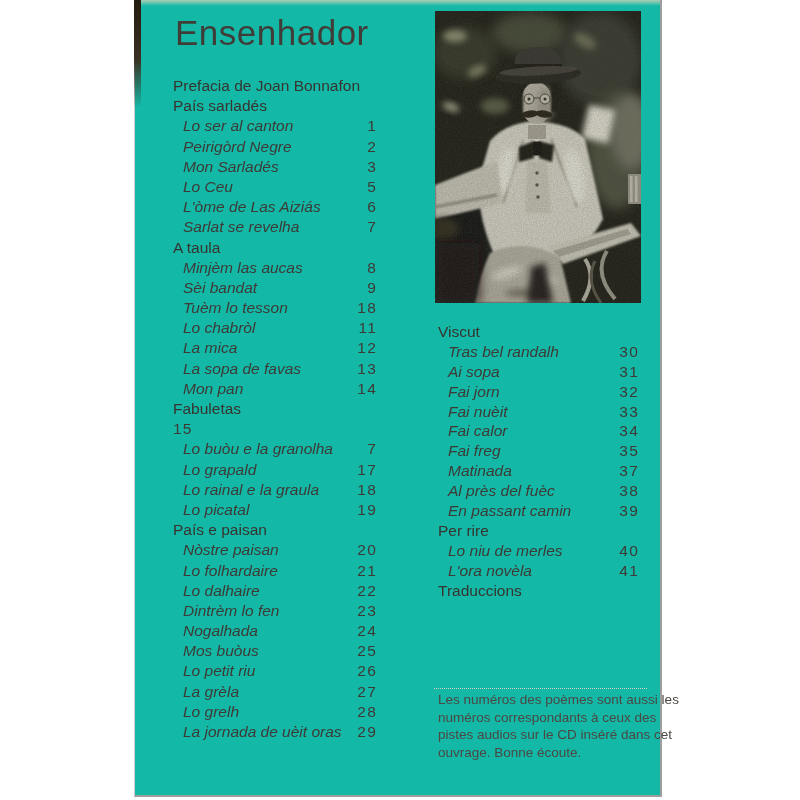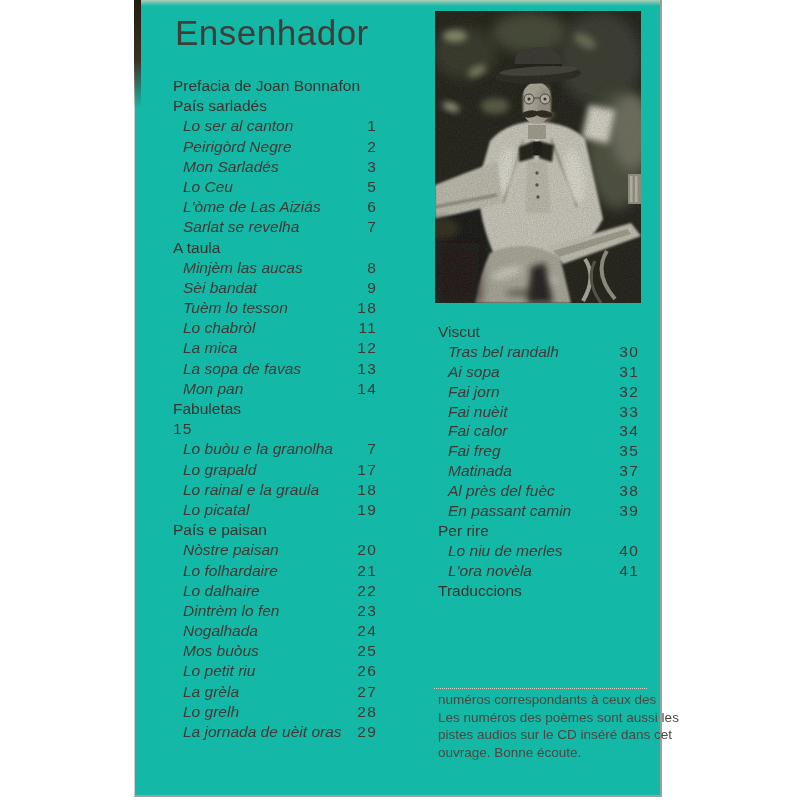--- a/index.html
+++ b/index.html
@@ -322,19 +322,19 @@
         <span class="lab">L'ora novèla</span>
         <span class="num">41</span>
       </div>
       <div class="toc-row heading">
         <span class="lab">Traduccions</span>
       </div>
     </div>
 
   <div class="note-rule"></div>
   <div class="note" id="note">
+      <div>Les numéros des poèmes sont aussi les</div>
       <div>numéros correspondants à ceux des</div>
-      <div>Les numéros des poèmes sont aussi les</div>
       <div>pistes audios sur le CD inséré dans cet</div>
       <div>ouvrage. Bonne écoute.</div>
     </div>
 
 </div>
 
 </body></html>

